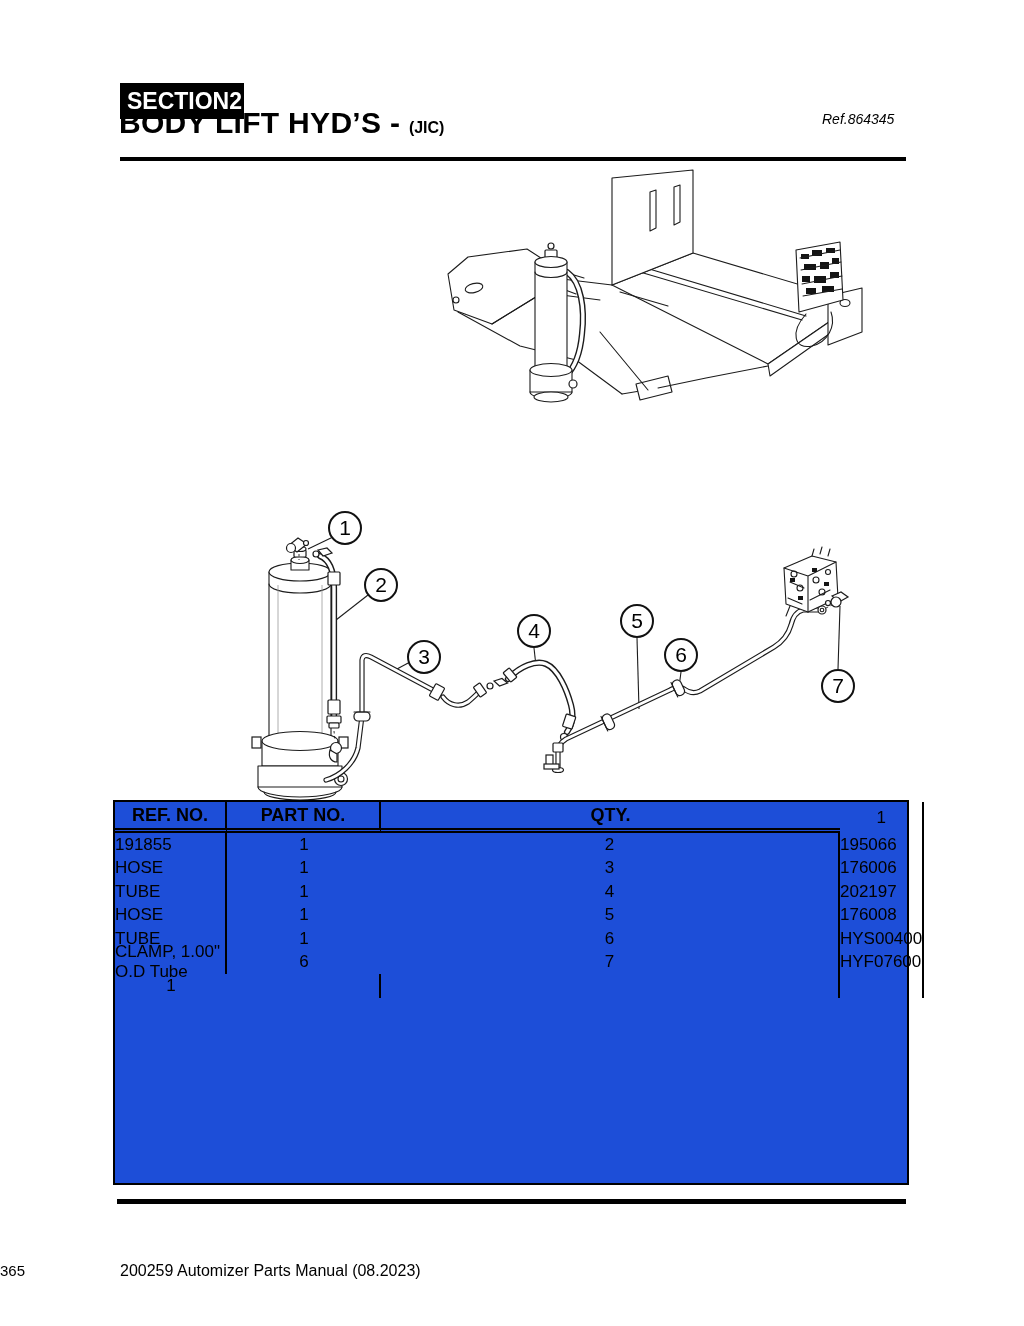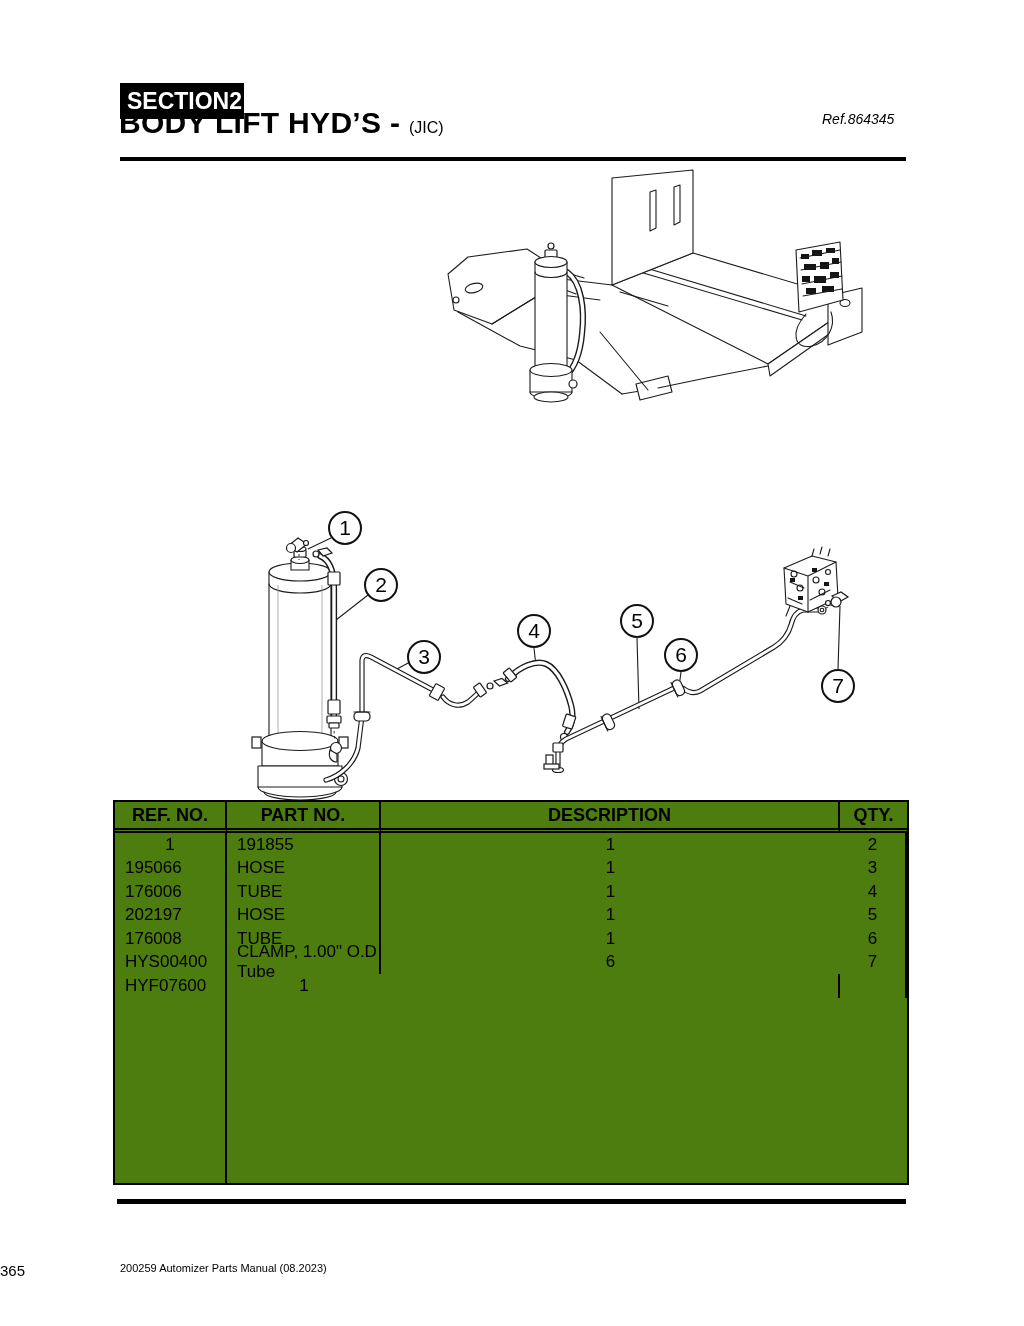--- a/index.html
+++ b/index.html
@@ -4,21 +4,21 @@
 <style>
   html,body{margin:0;padding:0;background:#fff;}
   body{width:1024px;height:1326px;position:relative;font-family:"Liberation Sans",sans-serif;color:#000;overflow:hidden;}
   .abs{position:absolute;}
 
   
   .section-box{left:120px;top:83px;width:124px;height:36px;background:#000;color:#fff;
     display:flex;align-items:center;justify-content:space-between;padding:0 7px;box-sizing:border-box;
     font-weight:bold;font-size:23px;}
   .page-title{left:119px;top:106px;font-weight:bold;font-size:30px;letter-spacing:.3px;white-space:nowrap;}
-  .title-suffix{font-size:16px;font-weight:normal;letter-spacing:0;}
+  .title-suffix{font-size:16px;font-weight:bold;letter-spacing:0;}
   .ref-num{left:822px;top:111px;font-style:italic;font-size:14px;}
   .rule-top{left:120px;top:157px;width:786px;height:4px;background:#000;}
   .rule-bottom{left:117px;top:1199px;width:789px;height:5px;background:#000;}
 
   
   svg{position:absolute;overflow:visible;}
   .ln{stroke:#1c1c1c;stroke-width:1.1;fill:none;stroke-linejoin:round;stroke-linecap:round;}
   .pnl{stroke:#1c1c1c;stroke-width:1.1;fill:#fff;stroke-linejoin:round;}
   .faint{stroke:#9a9a9a;stroke-width:.8;fill:none;}
   .tube-o{stroke:#1c1c1c;stroke-width:5.2;fill:none;stroke-linecap:round;stroke-linejoin:round;}
@@ -29,30 +29,30 @@
   .blk{fill:#141414;stroke:none;}
   .leader{stroke:#1c1c1c;stroke-width:1.1;}
   .dash{stroke:#1c1c1c;stroke-width:.9;stroke-dasharray:2.5 2.5;}
 
   
   .callout{width:34px;height:34px;border:2px solid #111;border-radius:50%;background:#fff;
     display:flex;align-items:center;justify-content:center;font-size:21px;box-sizing:border-box;z-index:5;}
 
   
   .parts-table{left:113px;top:800px;width:796px;height:385px;border:2px solid #000;box-sizing:border-box;
-    display:grid;grid-template-columns:112px 154px 459px 1fr;grid-template-rows:31px repeat(7,23.5px) 1fr;background:#4d7c0f;}
+    display:grid;grid-template-columns:112px 154px 459px 1fr;grid-template-rows:31px repeat(7,23.5px) 1fr;background:#1d4ed8;}
   .cell{display:flex;align-items:center;box-sizing:border-box;}
   .vr{border-right:2px solid #000;}
   .th{font-weight:bold;font-size:18px;justify-content:center;border-bottom:5px double #000;}
   .td{font-size:17px;}
   .ctr{justify-content:center;}
-  .lft{justify-content:flex-start;padding-left:10px;}
-
-  
-  .footer-left{left:120px;top:1262px;font-size:11px;}
+  .lft{justify-content:flex-start;}
+
+  
+  .footer-left{left:120px;top:1262px;font-size:16px;}
   .footer-page{left:0;top:1262px;width:1008px;font-size:15px;}
 </style>
 </head>
 <body>
 
 <div class="abs section-box">
   <span>SECTION</span>
   <span>2</span>
 </div>
 <div class="abs page-title">
@@ -276,21 +276,20 @@
 <div class="abs callout" style="left:664px;top:638px;">
     <span>6</span>
   </div>
 <div class="abs callout" style="left:821px;top:669px;">
     <span>7</span>
   </div>
 
 <div class="abs parts-table">
   <div class="cell th vr">REF. NO.</div>
   <div class="cell th vr">PART NO.</div>
-  <div class="cell th vr">DESCRIPTION</div>
   <div class="cell th">QTY.</div>
 
   <div class="cell td vr ctr">1</div>
   <div class="cell td vr lft">191855</div>
   <div class="cell td ctr">1</div>
 
   <div class="cell td vr ctr">2</div>
   <div class="cell td vr lft">195066</div>
   <div class="cell td vr lft">HOSE</div>
   <div class="cell td ctr">1</div>

